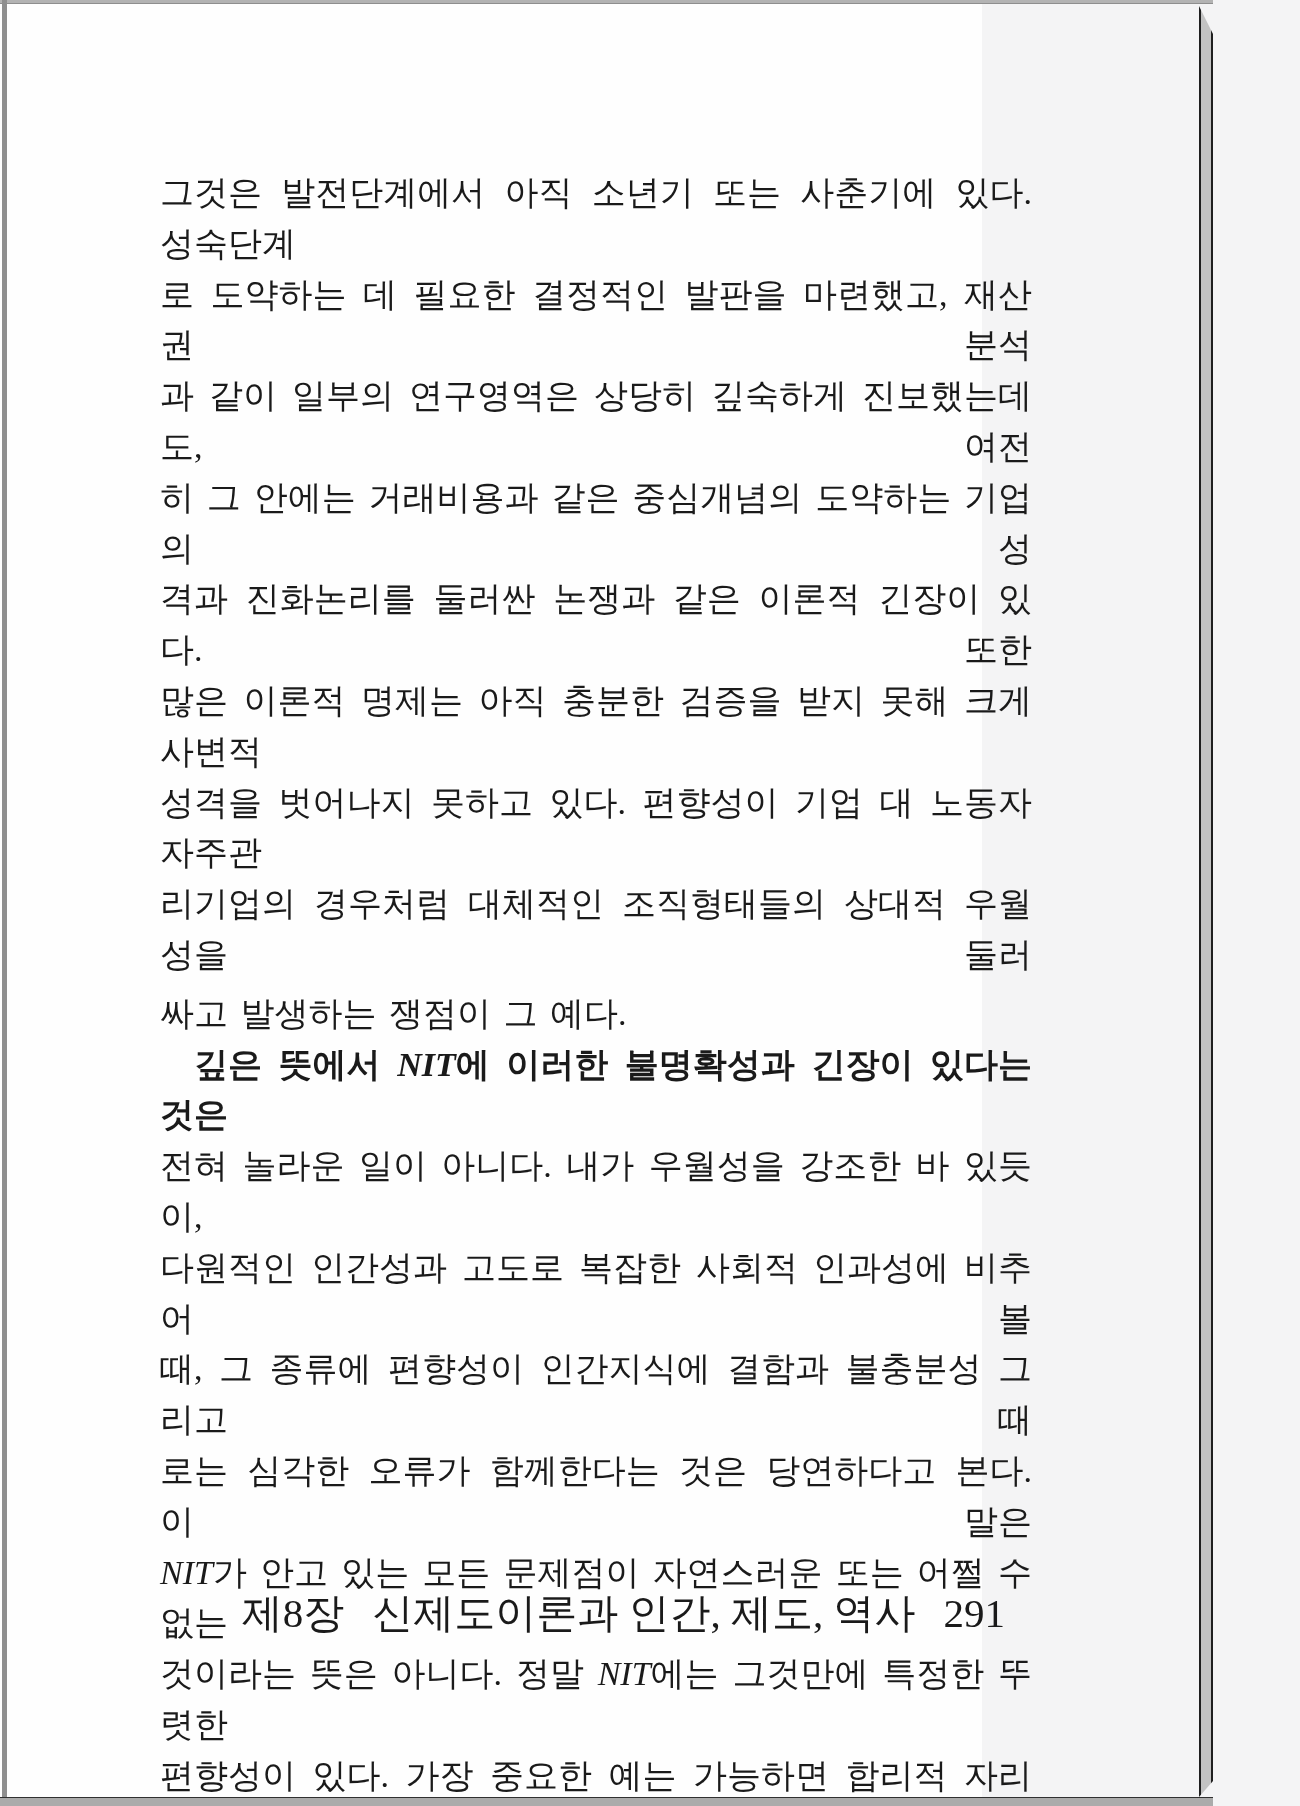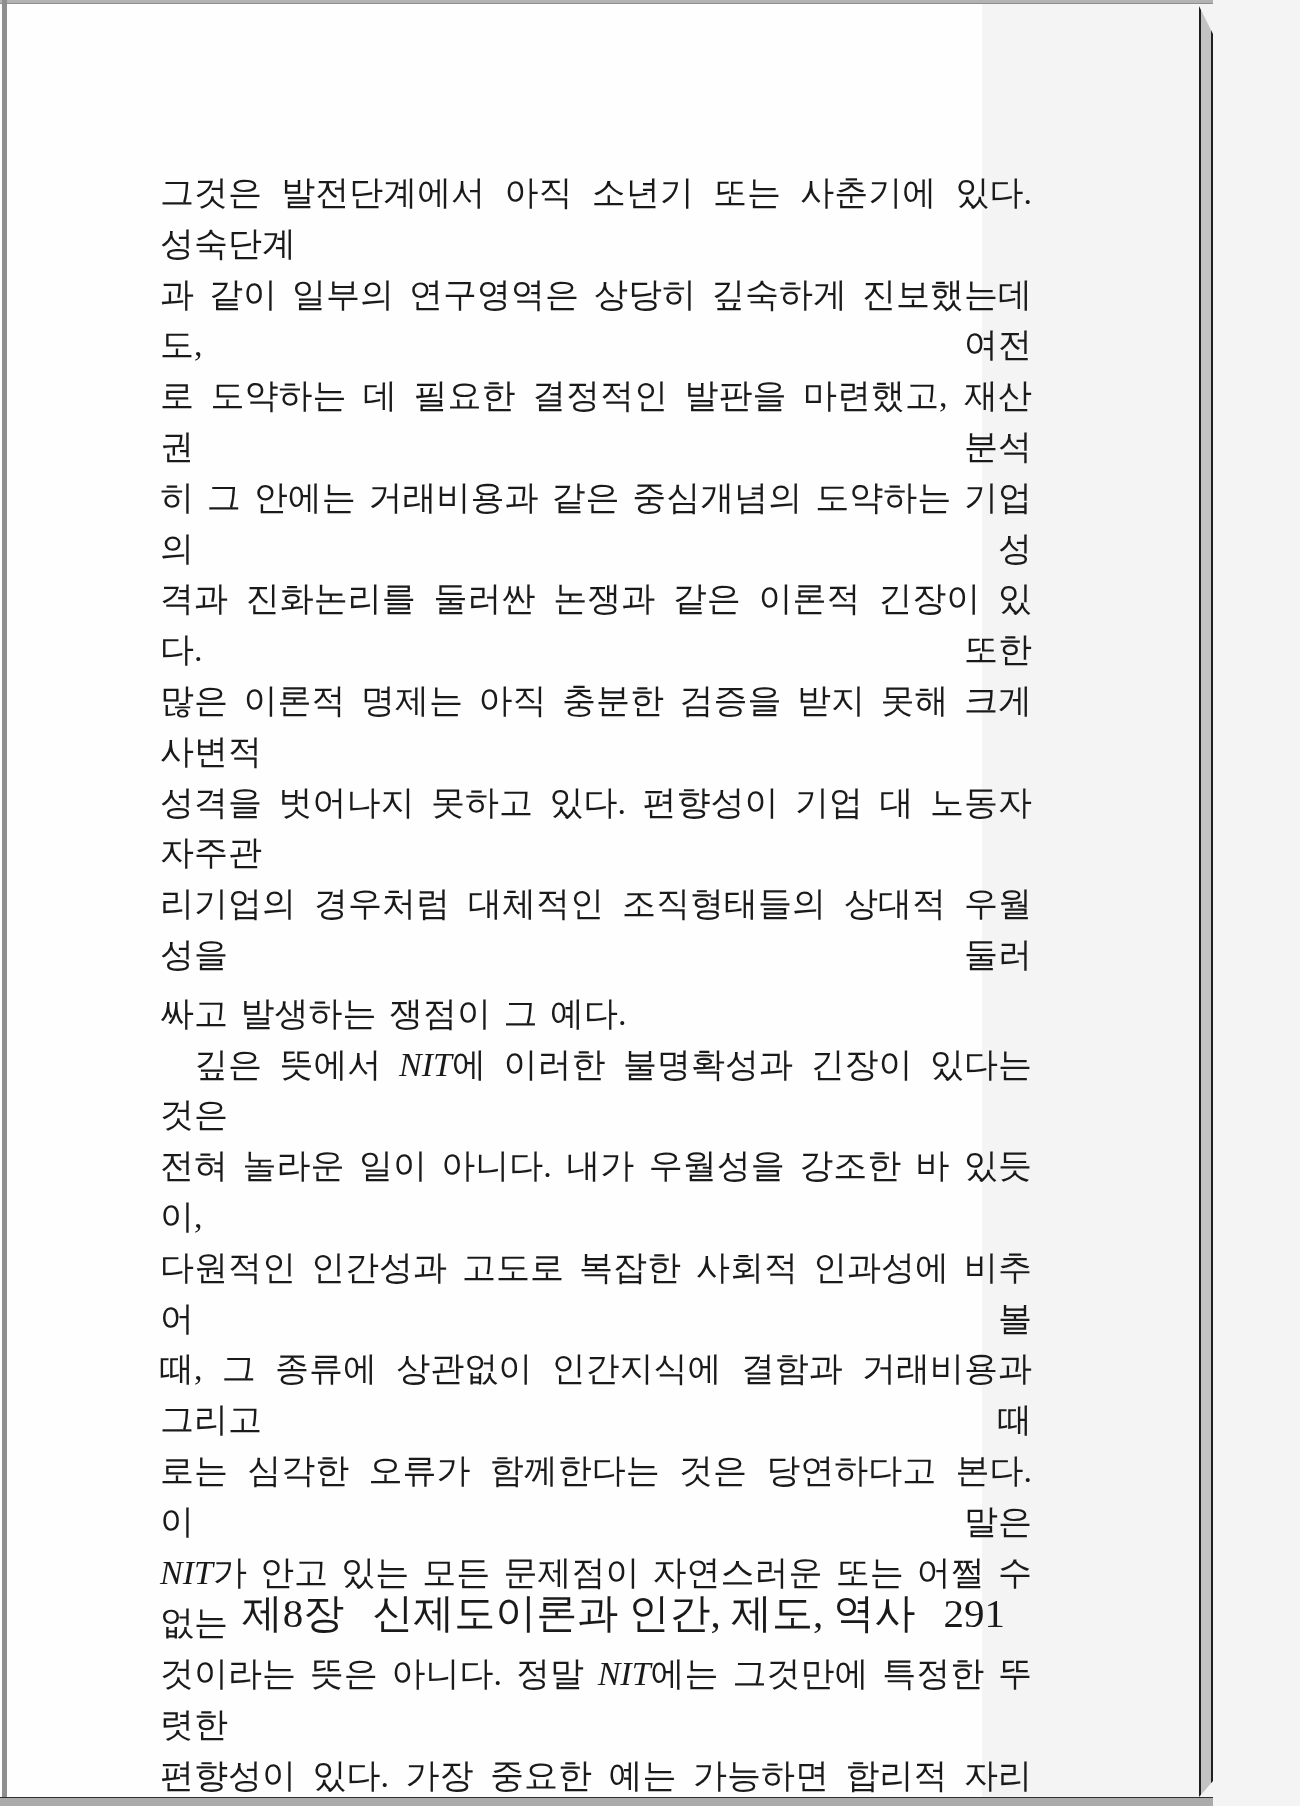--- a/index.html
+++ b/index.html
@@ -42,51 +42,52 @@
     text-align:justify;
     text-align-last:justify;
     word-spacing:4px;
   }
   .line.para-end{
     text-align-last:left;
     margin-top:8px;
   }
   .line.indent{
     text-indent:34px;
+    font-weight:bold;
   }
   .line em.nit{
     font-style:italic;
     font-family:"Liberation Serif", serif;
   }
   .footer{
     position:absolute;left:160px;top:1586px;width:845px;
     display:flex;justify-content:flex-end;align-items:baseline;
     column-gap:28px;
     font-size:41px;color:#1a1a1a;
     white-space:nowrap;
   }
 </style>
 </head>
 <body>
 
 <div class="page">
   <div class="body-text">
       <div class="line">그것은 발전단계에서 아직 소년기 또는 사춘기에 있다. 성숙단계</div>
+      <div class="line">로 도약하는 데 필요한 결정적인 발판을 마련했고, 재산권 분석</div>
       <div class="line">과 같이 일부의 연구영역은 상당히 깊숙하게 진보했는데도, 여전</div>
-      <div class="line">로 도약하는 데 필요한 결정적인 발판을 마련했고, 재산권 분석</div>
       <div class="line">히 그 안에는 거래비용과 같은 중심개념의 도약하는 기업의 성</div>
       <div class="line">격과 진화논리를 둘러싼 논쟁과 같은 이론적 긴장이 있다. 또한</div>
       <div class="line">많은 이론적 명제는 아직 충분한 검증을 받지 못해 크게 사변적</div>
       <div class="line">성격을 벗어나지 못하고 있다. 편향성이 기업 대 노동자 자주관</div>
       <div class="line">리기업의 경우처럼 대체적인 조직형태들의 상대적 우월성을 둘러</div>
       <div class="line para-end">싸고 발생하는 쟁점이 그 예다.</div>
       <div class="line indent">깊은 뜻에서 <em class="nit">NIT</em>에 이러한 불명확성과 긴장이 있다는 것은</div>
       <div class="line">전혀 놀라운 일이 아니다. 내가 우월성을 강조한 바 있듯이,</div>
       <div class="line">다원적인 인간성과 고도로 복잡한 사회적 인과성에 비추어 볼</div>
-      <div class="line">때, 그 종류에 상관없이 인간지식에 결함과 거래비용과 그리고 때</div>
+      <div class="line">때, 그 종류에 편향성이 인간지식에 결함과 불충분성 그리고 때</div>
       <div class="line">로는 심각한 오류가 함께한다는 것은 당연하다고 본다. 이 말은</div>
       <div class="line"><em class="nit">NIT</em>가 안고 있는 모든 문제점이 자연스러운 또는 어쩔 수 없는</div>
       <div class="line">것이라는 뜻은 아니다. 정말 <em class="nit">NIT</em>에는 그것만에 특정한 뚜렷한</div>
       <div class="line">편향성이 있다. 가장 중요한 예는 가능하면 합리적 자리추구라는</div>
     </div>
   <div class="footer">
     <span>제8장</span>
     <span>신제도이론과 인간, 제도, 역사</span>
     <span>291</span>
   </div>

